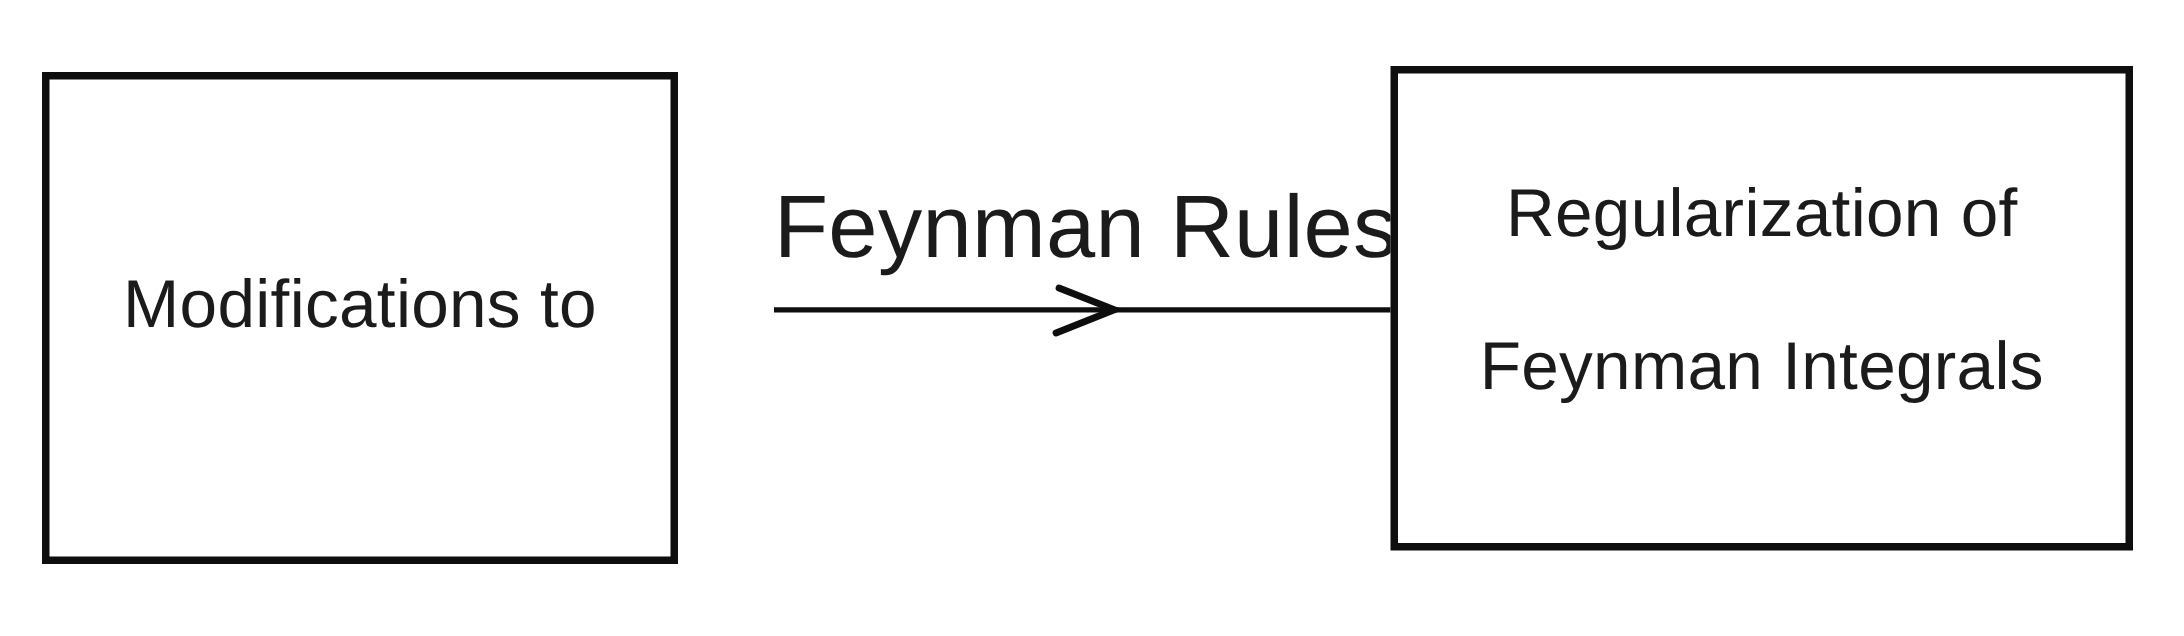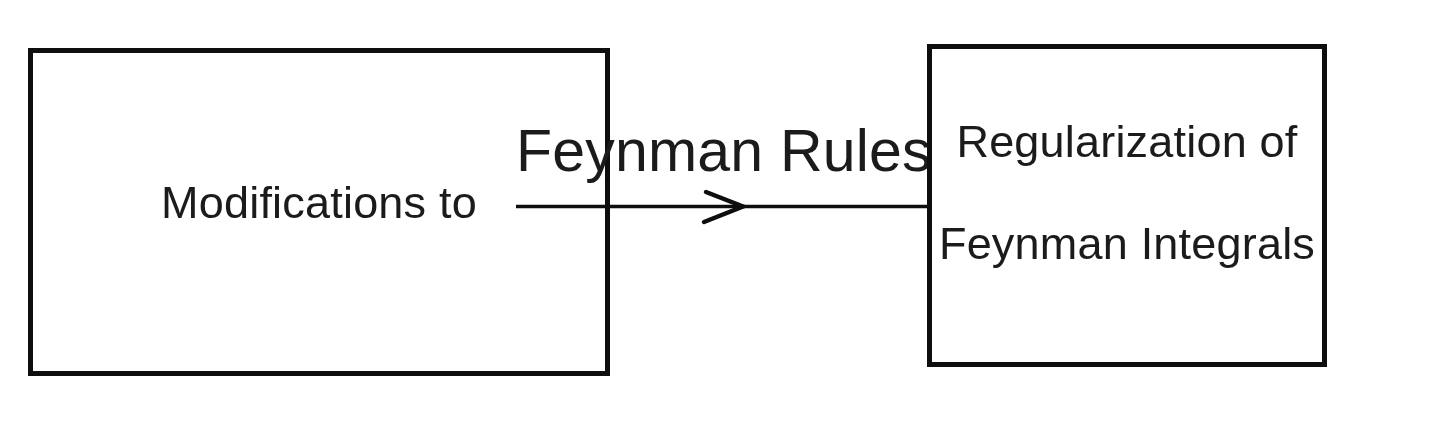--- a/index.html
+++ b/index.html
@@ -22,25 +22,25 @@
   .node{
     position:absolute;
     border:5px solid var(--stroke);
     background:var(--bg);
     display:flex;
     flex-direction:column;
     align-items:center;
     justify-content:center;
   }
   .node-left{
-    left:28px;top:48px;width:582px;height:328px;
+    left:28px;top:48px;width:424px;height:328px;
   }
   .node-left .lines{transform:translateY(-9px);}
   .node-right{
-    left:927px;top:44px;width:400px;height:323px;
+    left:927px;top:44px;width:495px;height:323px;
   }
   .node-right .lines{transform:translateY(-13px);}
   .lines{
     display:flex;
     flex-direction:column;
     align-items:center;
     row-gap:56px;
     width:100%;
   }
   .node-line{

